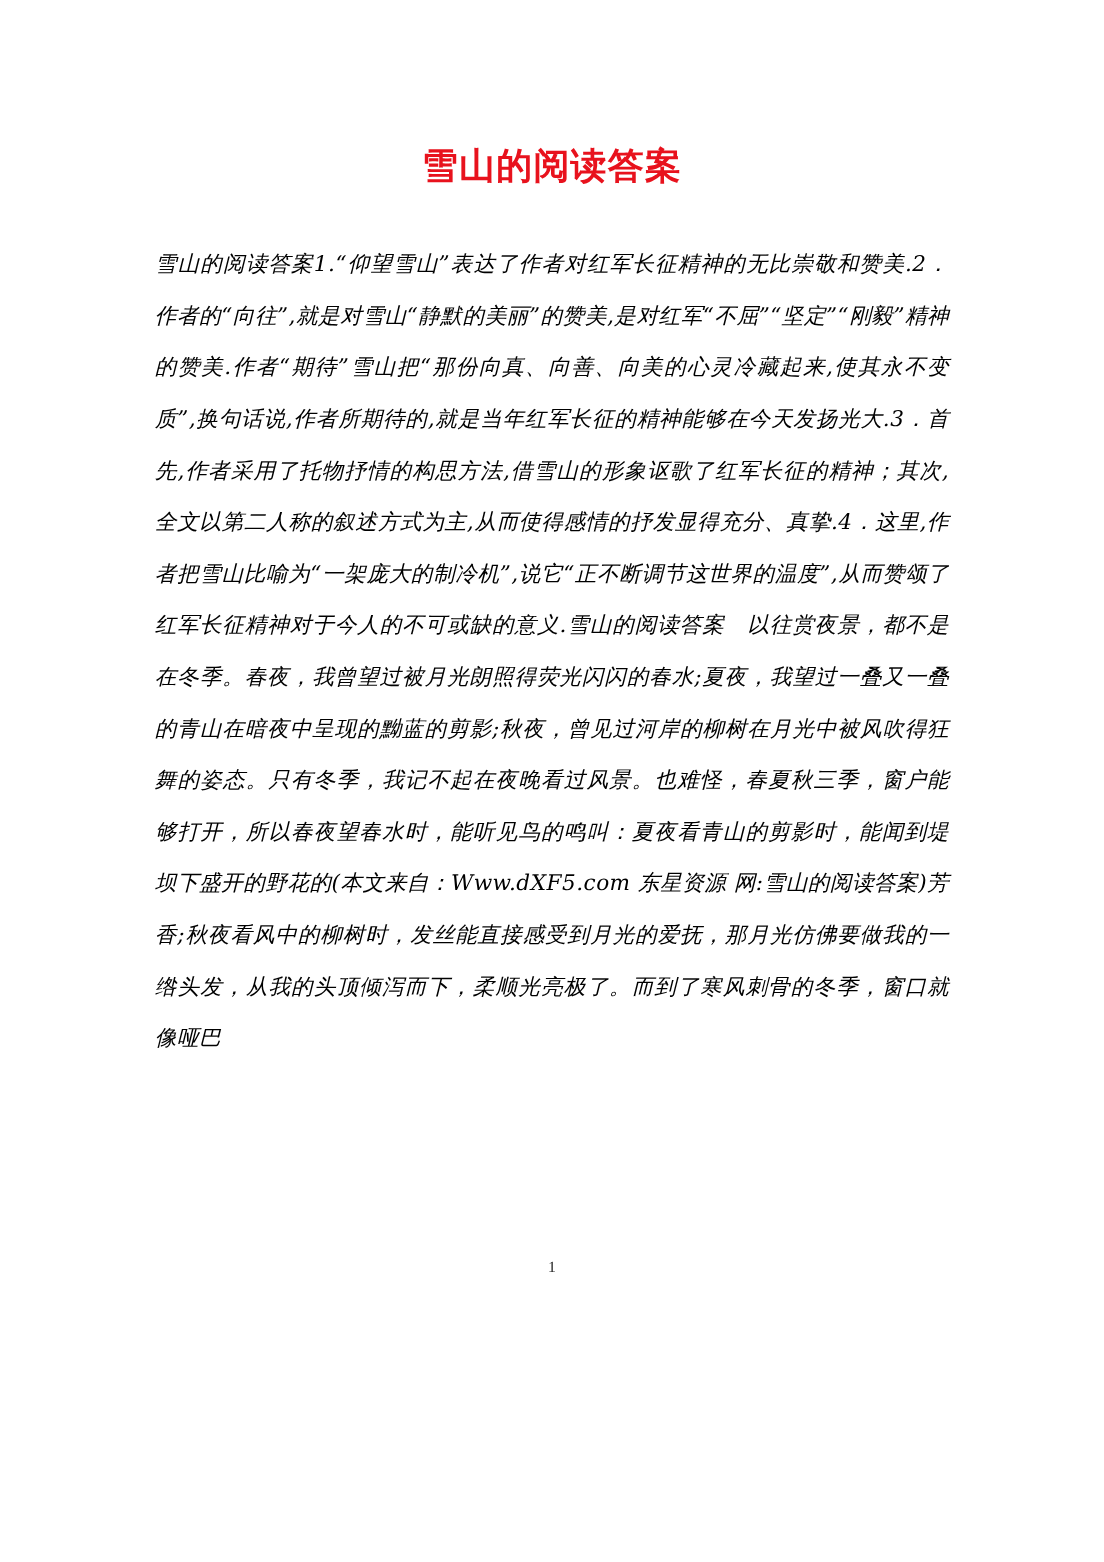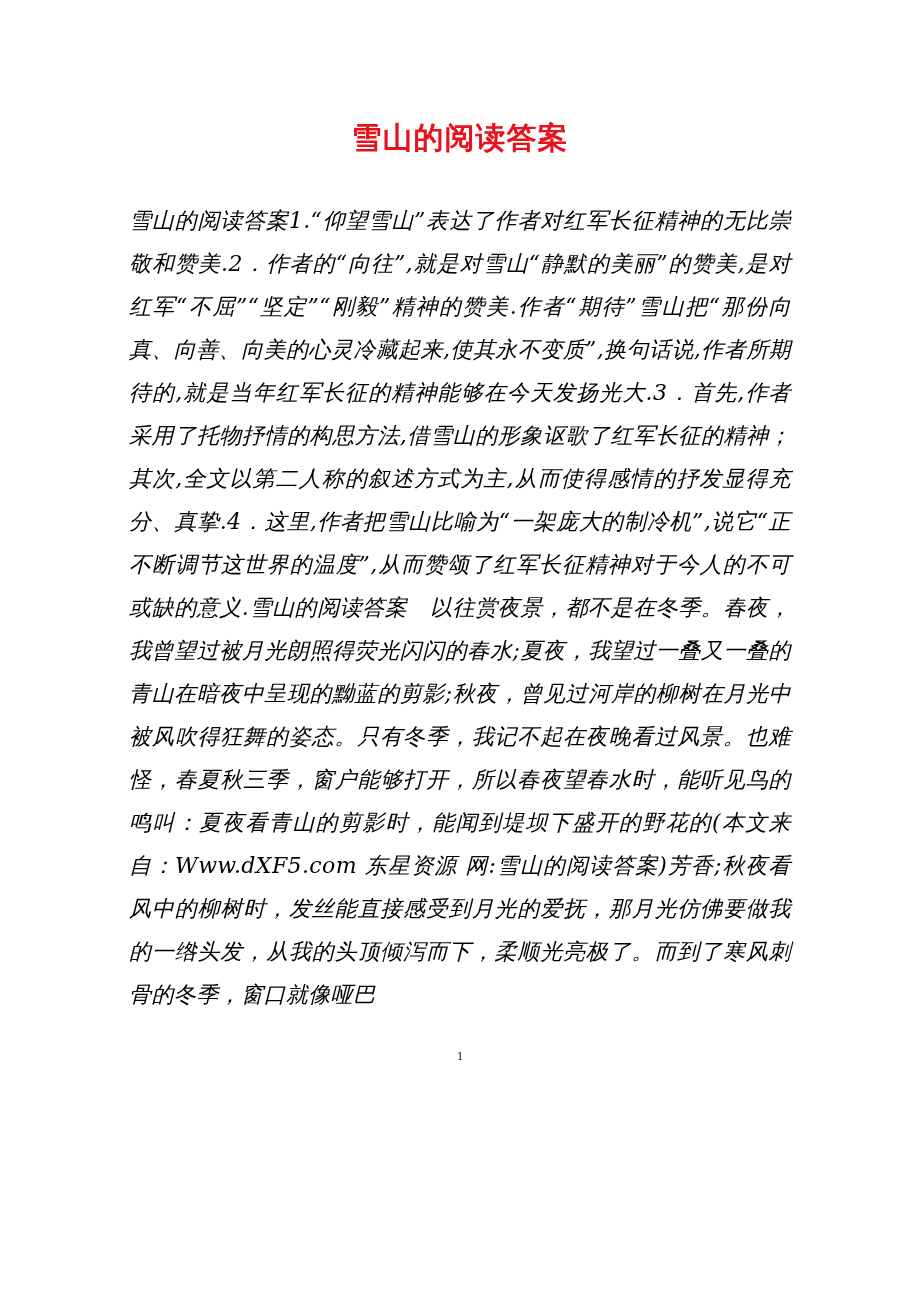--- a/index.html
+++ b/index.html
@@ -31,21 +31,21 @@
     margin: 0;
     padding-top: 118px;
     font-family: "DejaVu Sans", "Liberation Sans", sans-serif;
   }
   .body-wrap {
     margin: 0 auto;
     padding-top: 40px;
     width: 662px;
   }
   .para {
-    font-size: 22px;
+    font-size: 18px;
     line-height: 43px;
     text-align: justify;
     text-justify: inter-ideograph;
     letter-spacing: 0.4px;
     margin: 0;
     font-family: "DejaVu Serif", "Liberation Serif", serif;
     font-style: italic;
     font-weight: 500;
   }
   .page-number {

